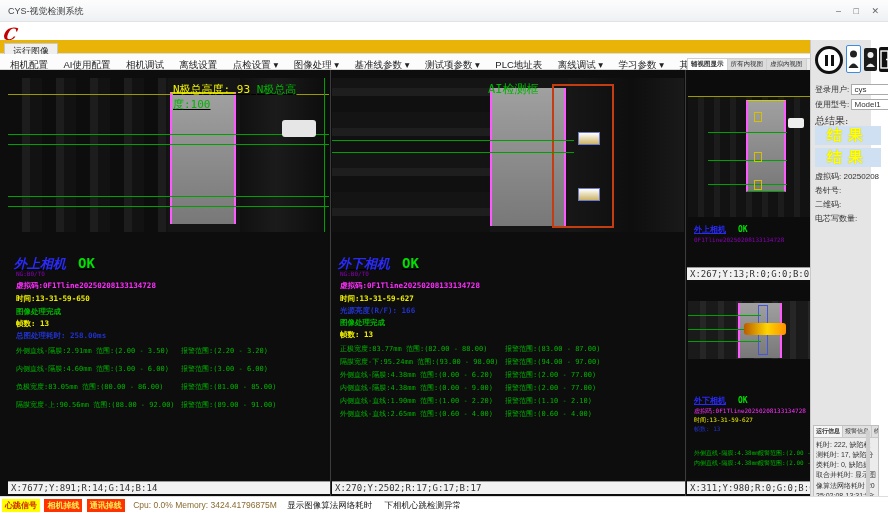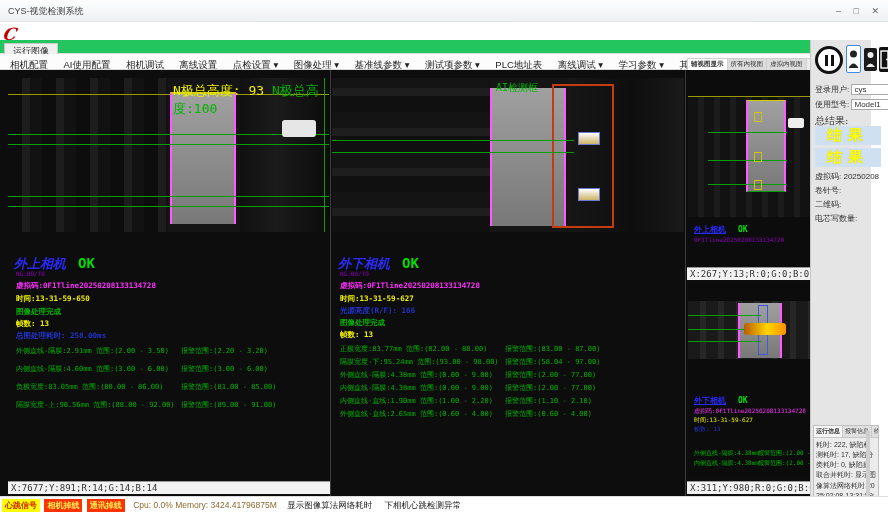--- a/index.html
+++ b/index.html
@@ -12,21 +12,21 @@
   #titlebar { left:0; top:0; width:888px; height:22px;
     background:linear-gradient(#fdfdfd,#eef1f4); border-bottom:1px solid #e3e3e3;
     font-size:9px; color:#444; line-height:22px; padding-left:8px; }
   #win-controls { right:4px; top:0; height:22px; line-height:22px; font-size:9px; color:#666; }
   #win-controls span { display:inline-block; padding:0 5px; cursor:default; }
   #menubar { left:0; top:22px; width:813px; height:18px; background:#f7f7f7; }
   #menubar .mi { display:inline-block; font-size:10.5px; color:#222; margin-right:4px;
     padding:2px 6px; }
   #logo { left:4px; top:24px; width:22px; height:18px; color:#c40000;
     font:italic bold 17px "DejaVu Serif",serif; transform:skewX(-12deg); }
-  #tabrow { left:0; top:40px; width:813px; height:14px; background:#22c55e;
+  #tabrow { left:0; top:40px; width:813px; height:14px; background:#eab308;
     border-bottom:1px solid #dcdcdc;font-family:Liberation Serif, serif; }
   #run-tab { display:inline-block; margin-left:4px; font-size:9px; color:#333;
     background:#efefef; border:1px solid #c8c8c8; border-bottom:none; padding:1px 8px; }
   #toolbar { left:0; top:54px; width:813px; height:16px; background:#fcfcfc;
     border-bottom:1px solid #d8d8d8; padding-left:6px; }
   #toolbar .ti { display:inline-block; font-size:9.5px; color:#222; margin-right:3px; padding:2px 4px; }
 
   
   #main { left:0; top:70px; width:813px; height:426px; background:#0d0d0d; }
   .panel { position:absolute; top:0; height:426px; }
@@ -154,21 +154,21 @@
         <div class="layer" style="left:232px;top:0;right:0;height:100%;
           background:linear-gradient(90deg,#101010,#1b1b1b 40%,#0c0c0c);"></div>
         <div class="hline gy" style="top:16px;"></div>
         <div class="cell" style="left:162px;top:14px;width:66px;height:132px;border-top:2px solid #cfcf00;"></div>
         <div class="hline g" style="top:56px;"></div>
         <div class="hline g" style="top:66px;"></div>
         <div class="hline g" style="top:118px;"></div>
         <div class="hline g" style="top:128px;"></div>
         <div class="layer" style="left:274px;top:42px;width:34px;height:17px;background:#e6e6e6;border-radius:3px;"></div>
         <div class="layer" style="left:316px;top:0;width:1px;height:100%;background:#00a000;"></div>
-        <div class="layer mono" style="left:165px;top:4px;font-size:13px;">
+        <div class="layer mono" style="left:165px;top:4px;font-size:11px;text-decoration:underline;">
           <span class="t-yel">N极总高度: 93</span>
           <span class="t-grn">N极总高度:100</span>
         </div>
       </div>
       <div class="cam-title mono">
         <span class="t-blue">外上相机</span><span class="t-ok cam-ok">OK</span>
       </div>
       <div class="subng t-purp mono">NG:B0/T0</div>
       <div class="il t-mag mono" style="top:211px;">虚拟码:0F1Tline20250208133134728</div>
       <div class="il t-yel mono" style="top:224px;">时间:13-31-59-650</div>
@@ -199,55 +199,56 @@
         <div class="layer" style="left:0;top:0;width:158px;height:100%;
           background:repeating-linear-gradient(0deg,#101010 0 16px,#1e1e1e 16px 24px,#141414 24px 40px);"></div>
         <div class="layer" style="left:236px;top:0;right:0;height:100%;
           background:linear-gradient(90deg,#171717,#0e0e0e 55%,#1a1a1a);"></div>
         <div class="cell" style="left:158px;top:10px;width:76px;height:138px;"></div>
         <div class="layer" style="left:220px;top:6px;width:62px;height:144px;border:2px solid #c43c10;"></div>
         <div class="hline g" style="top:62px;right:110px;"></div>
         <div class="hline g" style="top:74px;right:110px;"></div>
         <div class="layer" style="left:246px;top:54px;width:22px;height:13px;background:linear-gradient(#fff,#ccb366);border:1px solid #6a7bd0;"></div>
         <div class="layer" style="left:246px;top:110px;width:22px;height:13px;background:linear-gradient(#fff,#ccb366);border:1px solid #6a7bd0;"></div>
-        <div class="layer t-grn mono" style="left:164px;top:3px;font-size:10px;">AI检测框</div>
+        <div class="layer t-grn mono" style="left:156px;top:3px;font-size:12px;">AI检测框</div>
       </div>
       <div class="cam-title mono">
         <span class="t-blue">外下相机</span><span class="t-ok cam-ok">OK</span>
       </div>
       <div class="subng t-purp mono">NG:B0/T0</div>
       <div class="il t-mag mono" style="top:211px;">虚拟码:0F1Tline20250208133134728</div>
       <div class="il t-yel mono" style="top:224px;">时间:13-31-59-627</div>
       <div class="il t-dblue mono" style="top:236px;">光源亮度(R/F): 166</div>
       <div class="il t-grn mono" style="top:248px;">图像处理完成</div>
       <div class="il t-yel mono" style="top:260px;">帧数: 13</div>
       <div class="mrow mono t-grn" style="top:274px;">
         <span>正极宽度:83.77mm 范围:(82.00 - 88.00)</span>
         <span class="malarm">报警范围:(83.00 - 87.00)</span>
       </div>
       <div class="mrow mono t-grn" style="top:287px;">
         <span>隔膜宽度-下:95.24mm 范围:(93.00 - 98.00)</span>
-        <span class="malarm">报警范围:(58.04 - 97.00)</span>
+        <span class="malarm">报警范围:(94.00 - 97.00)</span>
       </div>
       <div class="mrow mono t-grn" style="top:300px;">
-        <span>外侧直线-隔膜:4.38mm 范围:(0.00 - 9.00)</span>
+        <span>外侧直线-隔膜:4.38mm 范围:(0.00 - 6.20)</span>
         <span class="malarm">报警范围:(2.00 - 77.00)</span>
       </div>
       <div class="mrow mono t-grn" style="top:313px;">
         <span>内侧直线-隔膜:4.38mm 范围:(0.00 - 9.00)</span>
         <span class="malarm">报警范围:(2.00 - 77.00)</span>
       </div>
       <div class="mrow mono t-grn" style="top:326px;">
         <span>内侧直线-直线:1.90mm 范围:(1.00 - 2.20)</span>
         <span class="malarm">报警范围:(1.10 - 2.10)</span>
       </div>
       <div class="mrow mono t-grn" style="top:339px;">
         <span>外侧直线-直线:2.65mm 范围:(0.60 - 4.00)</span>
         <span class="malarm">报警范围:(0.60 - 4.00)</span>
       </div>
+      <div class="coordbar">X:270;Y:2502;R:17;G:17;B:17</div>
     </div>
 
     <div id="side-col" class="panel">
 
       <div class="miniimg" style="top:2px;height:195px;">
         <div class="hline gy" style="top:24px;"></div>
         <div class="layer" style="left:0;top:25px;width:100%;height:120px;
           background:repeating-linear-gradient(90deg,#121212 0 10px,#1c1c1c 10px 16px);"></div>
         <div class="cell" style="left:58px;top:28px;width:40px;height:92px;border-top:1px solid #cfcf00;border-bottom:1px solid #00a000;"></div>
         <div class="hline g" style="top:60px;left:20px;right:24px;"></div>

